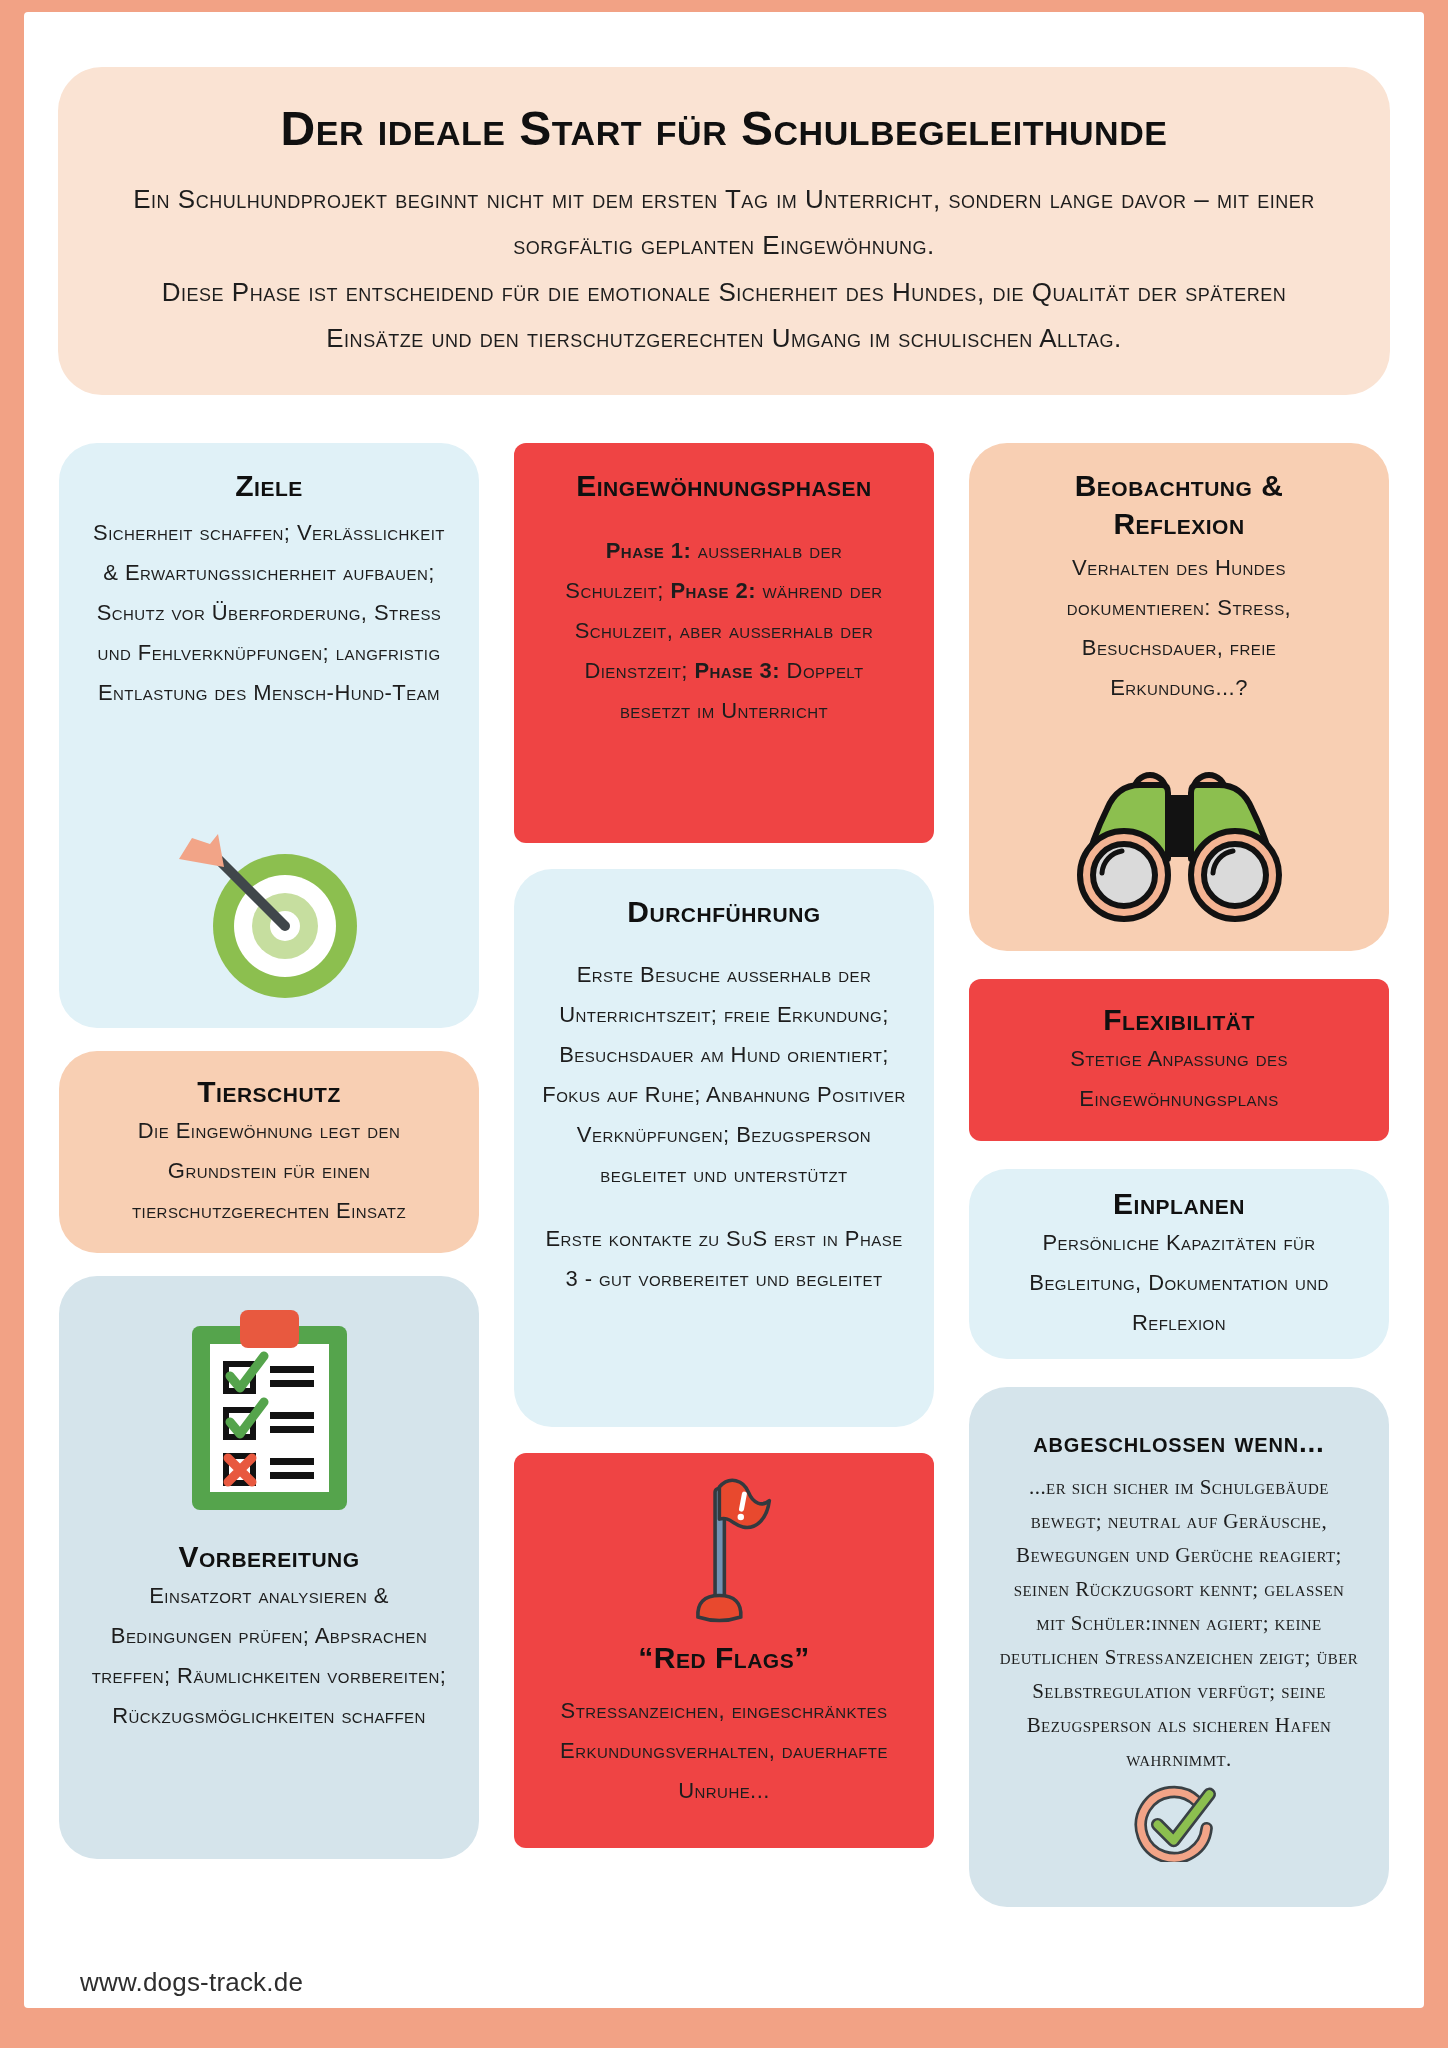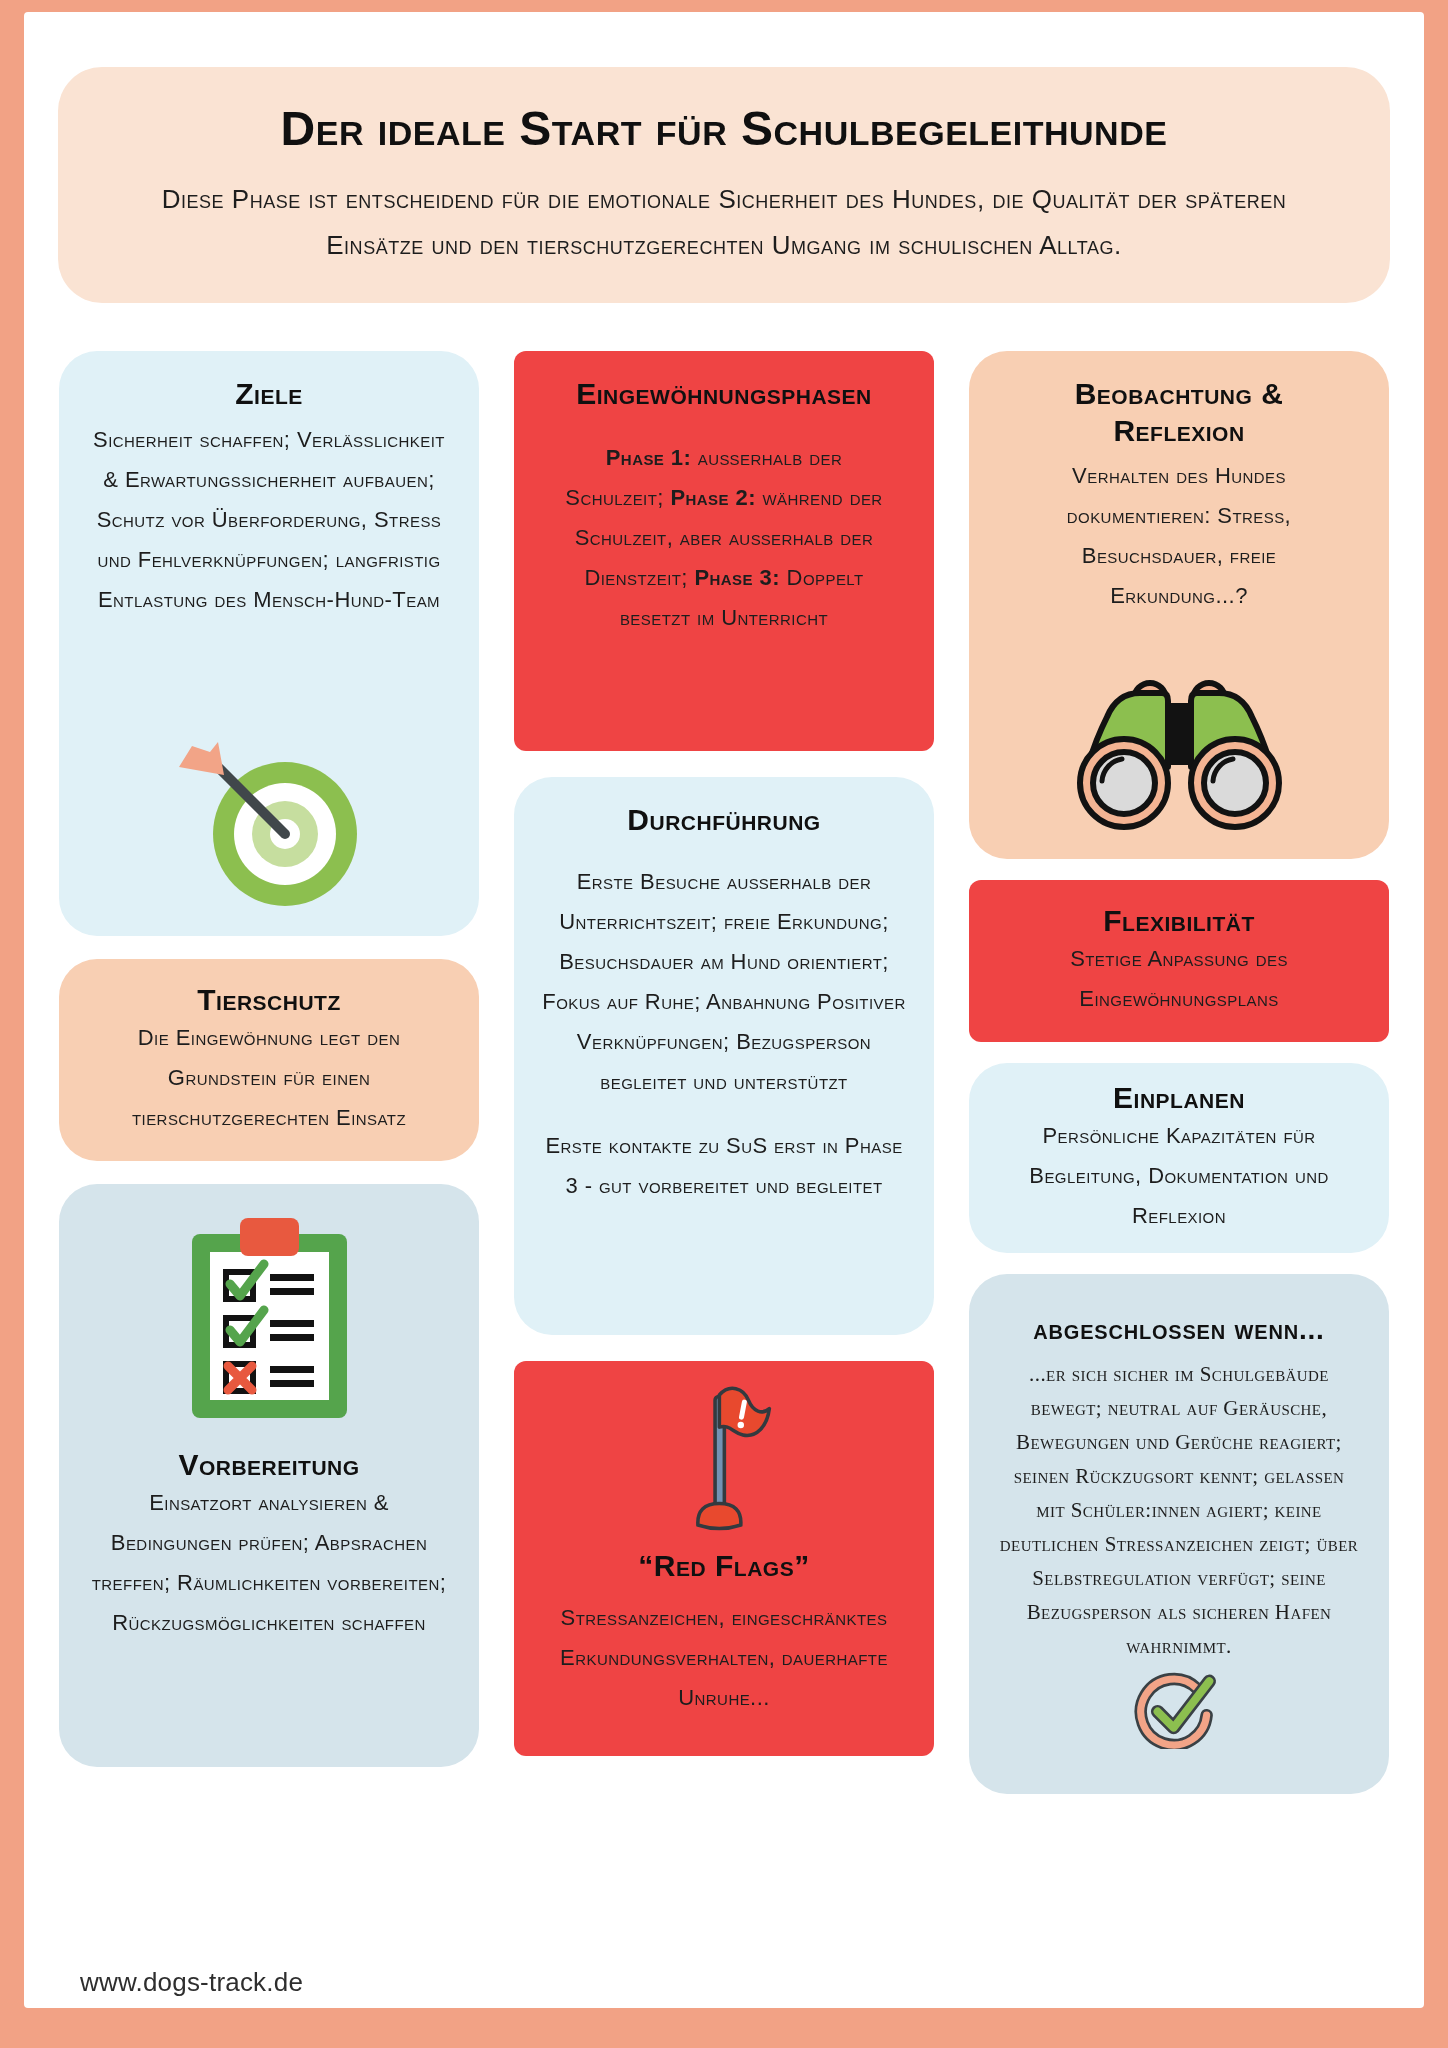--- a/index.html
+++ b/index.html
@@ -59,20 +59,21 @@
   }
 </style>
 </head>
 <body>
 
 <div class="page">
   <div class="canvas">
 
     <header class="header-card">
       <h1>Der ideale Start für Schulbegeleithunde</h1>
+      <p class="intro">Ein Schulhundprojekt beginnt nicht mit dem ersten Tag im Unterricht, sondern lange davor – mit einer sorgfältig geplanten Eingewöhnung.</p>
       <p class="intro">Diese Phase ist entscheidend für die emotionale Sicherheit des Hundes, die Qualität der späteren Einsätze und den tierschutzgerechten Umgang im schulischen Alltag.</p>
     </header>
 
     <div class="grid">
 
       <div class="col" style="gap:23px;">
 
         <section class="card bg-cyan" style="height:585px;">
           <h2>Ziele</h2>
           <p class="body" style="margin-top:8px;">Sicherheit schaffen; Verlässlichkeit &amp; Erwartungssicherheit aufbauen; Schutz vor Überforderung, Stress und Fehlverknüpfungen; langfristig Entlastung des Mensch-Hund-Team</p>
@@ -141,21 +142,21 @@
               <path d="M101 24 L97 45" fill="none" stroke="#FFFFFF" stroke-width="7" stroke-linecap="round"></path>
               <circle cx="96" cy="56" r="4.5" fill="#FFFFFF"></circle>
             </svg>
           </div>
           <h2 style="margin-top:12px;">“Red Flags”</h2>
           <p class="body" style="margin-top:14px;max-width:330px;">Stressanzeichen, eingeschränktes Erkundungsverhalten, dauerhafte Unruhe...</p>
         </section>
 
       </div>
 
-      <div class="col" style="gap:21px;">
+      <div class="col" style="gap:28px;">
 
         <section class="card bg-peach" style="height:508px;">
           <h2 style="max-width:300px;">Beobachtung &amp; Reflexion</h2>
           <p class="body" style="margin-top:6px;max-width:330px;">Verhalten des Hundes dokumentieren: Stress, Besuchsdauer, freie Erkundung...?</p>
           <div class="icon mt-auto">
             <svg width="235" height="160" viewBox="0 0 235 160" aria-hidden="true">
               <circle cx="88" cy="24" r="16" fill="#F4B493" stroke="#121212" stroke-width="6"></circle>
               <circle cx="147" cy="24" r="16" fill="#F4B493" stroke="#121212" stroke-width="6"></circle>
               <rect x="103" y="28" width="29" height="62" fill="#121212"></rect>
               <path d="M45 42 Q55 18 78 18 L100 18 Q106 18 106 26 L106 92 L22 106 Q30 72 45 42 Z" fill="#8CBF4F" stroke="#121212" stroke-width="6" stroke-linejoin="round"></path>

